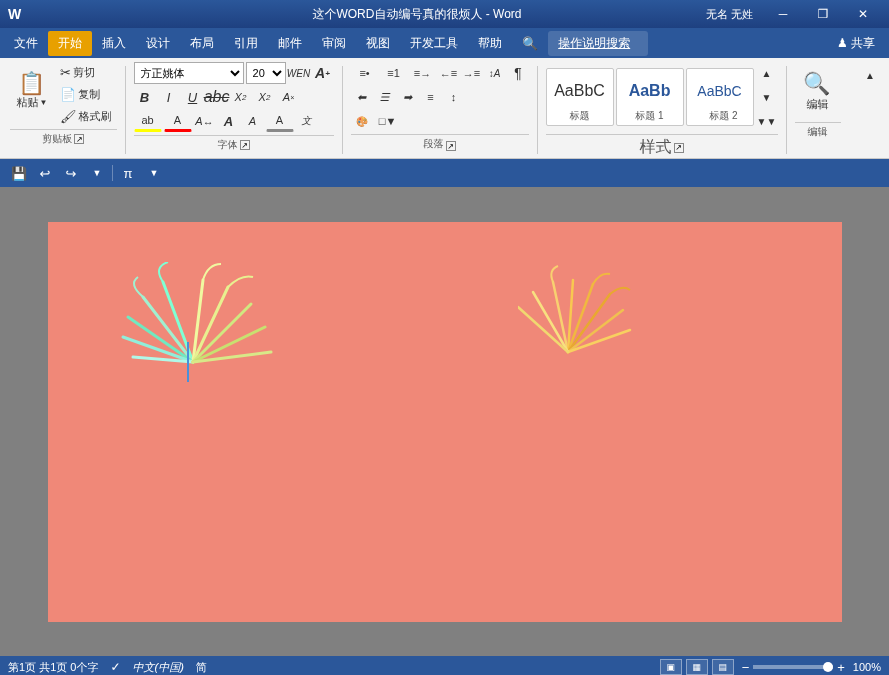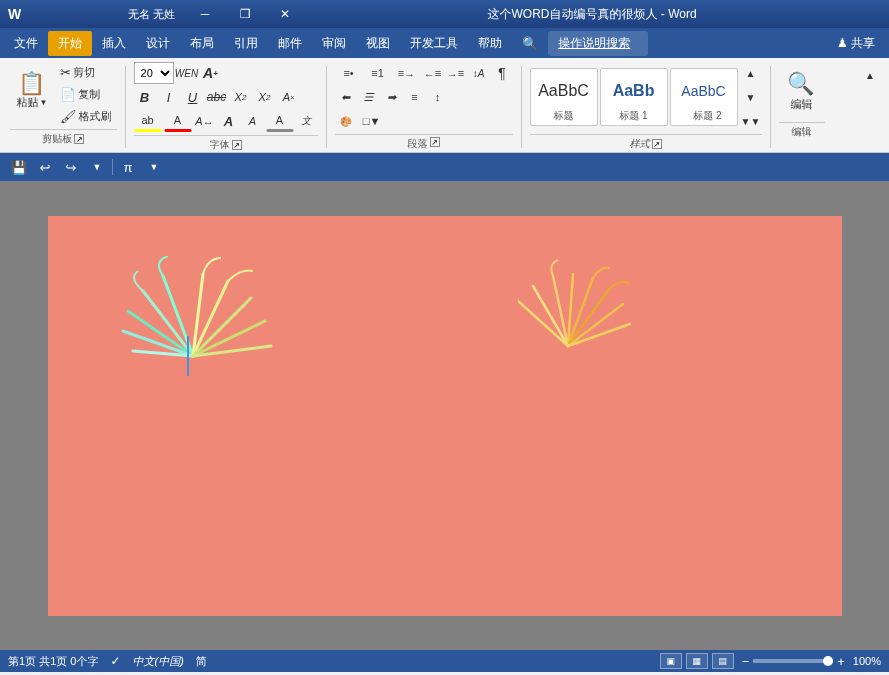--- a/index.html
+++ b/index.html
@@ -276,27 +276,27 @@
       right: 0;
     }
   </style>
 </head>
 <body>
 
 <div id="title-bar">
   <div style="display:flex;align-items:center;gap:6px;width:120px;">
     <span style="color:white;font-size:14px;font-weight:bold;">W</span>
   </div>
+  <div style="flex:1;text-align:center;font-size:12px;color:white;">这个WORD自动编号真的很烦人 - Word</div>
   <div style="display:flex;align-items:center;gap:4px;">
     <span style="font-size:11px;color:white;margin-right:8px;">无名 无姓</span>
     <span style="width:36px;height:28px;display:flex;align-items:center;justify-content:center;color:white;cursor:pointer;font-size:12px;">─</span>
     <span style="width:36px;height:28px;display:flex;align-items:center;justify-content:center;color:white;cursor:pointer;font-size:12px;">❐</span>
     <span style="width:36px;height:28px;display:flex;align-items:center;justify-content:center;color:white;cursor:pointer;font-size:12px;">✕</span>
   </div>
-  <div style="flex:1;text-align:center;font-size:12px;color:white;">这个WORD自动编号真的很烦人 - Word</div>
 </div>
 
 <div id="menu-bar">
   <div class="menu-item">文件</div>
   <div class="menu-item active">开始</div>
   <div class="menu-item">插入</div>
   <div class="menu-item">设计</div>
   <div class="menu-item">布局</div>
   <div class="menu-item">引用</div>
   <div class="menu-item">邮件</div>
@@ -341,35 +341,38 @@
         <span style="font-size:10px;color:#555;">剪贴板</span>
         <span class="expand-icon">↗</span>
       </div>
     </div>
 
     <div class="ribbon-separator"></div>
 
     <div style="display:flex;flex-direction:column;padding:0 2px;">
       <div style="flex:1;margin-bottom:2px;">
         <div class="font-row1" style="margin-bottom:2px;">
+          <select class="font-select">
+            <option>方正姚体</option>
+          </select>
           <select class="size-select">
             <option>20</option>
           </select>
           <div class="icon-btn" style="font-size:10px;">WEN</div>
           <div class="icon-btn" style="font-size:14px;font-weight:bold;">A<sup style="font-size:8px;">+</sup></div>
         </div>
         <div class="font-row2" style="margin-bottom:2px;">
           <div class="icon-btn" style="font-weight:bold;font-size:13px;">
               <b>B</b>
             </div>
           <div class="icon-btn" style="font-style:italic;font-size:13px;">
               <i>I</i>
             </div>
           <div class="icon-btn" style="text-decoration:underline;font-size:13px;">U</div>
-          <div class="icon-btn" style="text-decoration:line-through;font-size:12px;">abc</div>
+          <div class="icon-btn" style="text-decoration:line-through;font-size:16px;">abc</div>
           <div class="icon-btn" style="font-size:11px;">X<sub style="font-size:8px;">2</sub></div>
           <div class="icon-btn" style="font-size:11px;">X<sup style="font-size:8px;">2</sup></div>
           <div class="icon-btn" style="font-size:11px;">A<span style="font-size:7px;">×</span></div>
         </div>
         <div class="font-row3">
           <div class="icon-btn-wide" style="font-size:11px;border-bottom:3px solid #ffff00;">ab</div>
           <div class="icon-btn-wide" style="font-size:11px;border-bottom:3px solid #ff0000;">A</div>
           <div class="icon-btn" style="font-size:11px;">A↔</div>
           <div class="icon-btn" style="font-size:13px;font-weight:bold;">A</div>
           <div class="icon-btn" style="font-size:11px;">A</div>
@@ -401,21 +404,21 @@
           <div class="icon-btn">☰</div>
           <div class="icon-btn">➡</div>
           <div class="icon-btn">≡</div>
           <div class="icon-btn">↕</div>
         </div>
         <div class="para-row">
           <div class="icon-btn" style="font-size:10px;">🎨</div>
           <div class="icon-btn-wide" style="font-size:11px;">□▼</div>
         </div>
       </div>
-      <div style="border-top:1px solid #c8c8c8;display:flex;justify-content:center;align-items:flex-start;gap:2px;padding-top:2px;">
+      <div style="border-top:1px solid #c8c8c8;display:flex;justify-content:center;align-items:flex-end;gap:2px;padding-top:2px;">
         <span style="font-size:10px;color:#555;">段落</span>
         <span class="expand-icon">↗</span>
       </div>
     </div>
 
     <div class="ribbon-separator"></div>
 
     <div style="display:flex;flex-direction:column;padding:0 2px;">
       <div style="display:flex;align-items:center;gap:2px;flex:1;margin-bottom:2px;">
         <div class="style-item">
@@ -430,21 +433,21 @@
           <div class="style-preview" style="font-size:14px;color:#2b579a;">AaBbC</div>
           <div style="font-size:10px;color:#555;margin-left:8px;">标题 2</div>
         </div>
         <div style="display:flex;flex-direction:column;gap:2px;align-self:stretch;justify-content:space-between;">
           <div class="icon-btn" style="font-size:10px;">▲</div>
           <div class="icon-btn" style="font-size:10px;">▼</div>
           <div class="icon-btn" style="font-size:10px;">▼▼</div>
         </div>
       </div>
       <div style="border-top:1px solid #c8c8c8;display:flex;justify-content:center;align-items:center;gap:2px;padding-top:2px;">
-        <span style="font-size:10px;color:#555;font-style:italic;">样式</span>
+        <span style="font-size:16px;color:#555;">样式</span>
         <span class="expand-icon">↗</span>
       </div>
     </div>
 
     <div class="ribbon-separator"></div>
 
     <div style="display:flex;flex-direction:column;padding:0 2px;">
       <div style="flex:1;display:flex;align-items:center;justify-content:center;margin-bottom:2px;">
         <div class="edit-btn">
           <div style="font-size:22px;">🔍</div>

